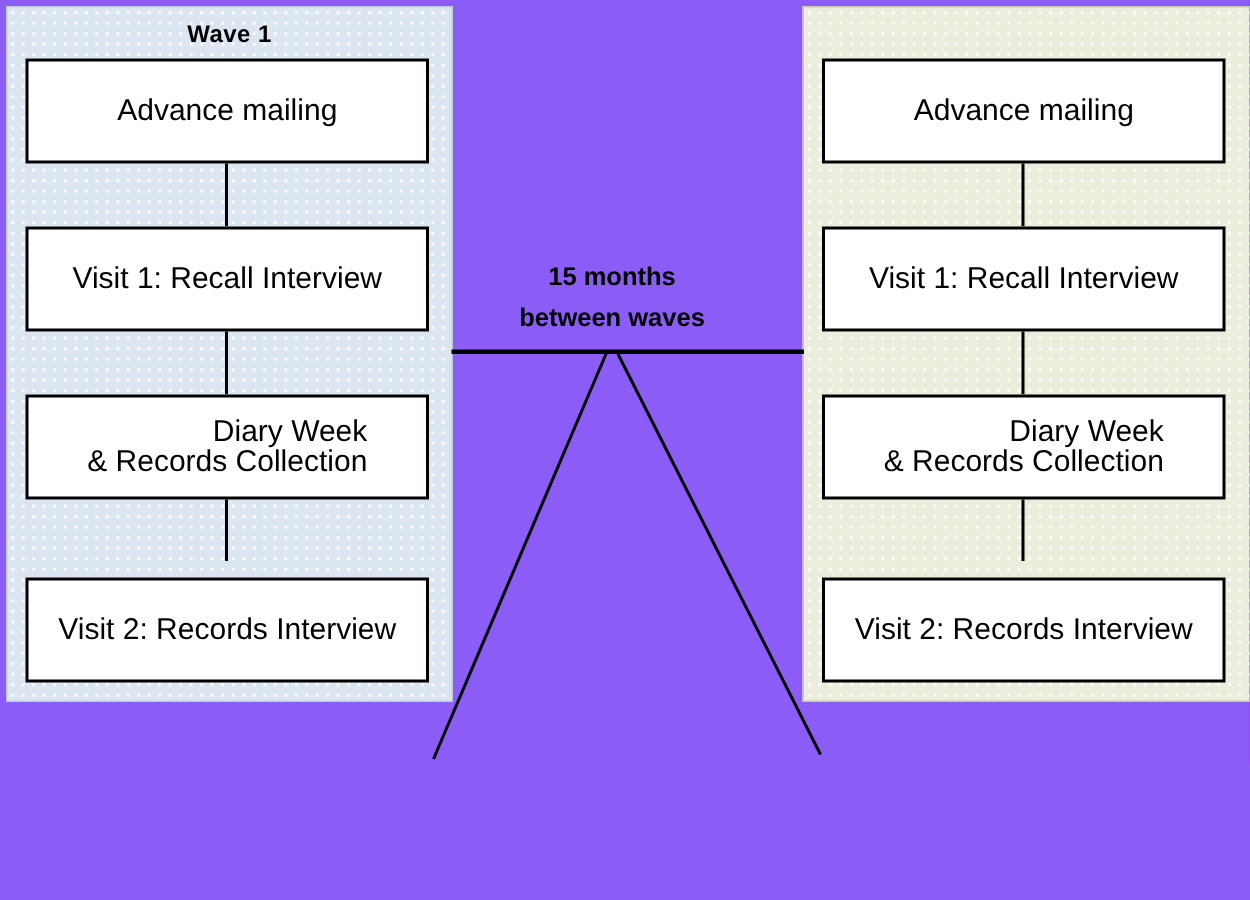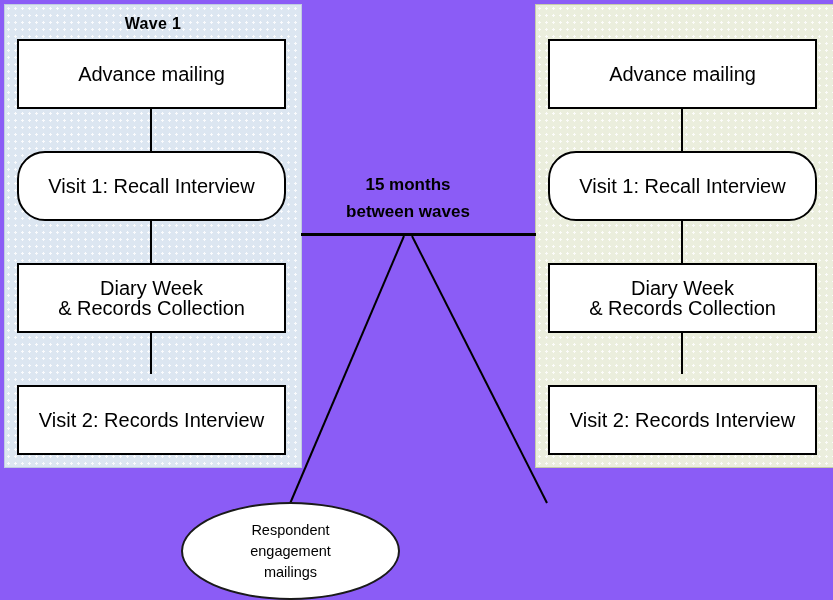--- a/index.html
+++ b/index.html
@@ -55,22 +55,22 @@
     border: 2px solid #000;
     display: flex;
     align-items: center;
     justify-content: center;
     text-align: center;
     font-size: 20px;
     line-height: 20px;
     white-space: pre-line;
   }
   .step-box.s0 { top: 34px; }
-  .step-box.s1 { top: 146px; border-radius: 28px; }
-  .step-box.s2 { top: 258px; }
+  .step-box.s1 { top: 146px; }
+  .step-box.s2 { top: 258px; text-align: right; }
   .step-box.s3 { top: 380px; }
   .connector {
     position: absolute;
     left: 145px;
     width: 2px;
     background: #000;
   }
   .connector.c0 { top: 104px; height: 42px; }
   .connector.c1 { top: 216px; height: 42px; }
   .connector.c2 { top: 328px; height: 41px; }
@@ -158,17 +158,14 @@
   <div id="months-label">15 months
 between waves</div>
 
   <div id="timeline-bar"></div>
 
   <svg id="callout-lines-svg" viewBox="0 0 833 600" xmlns="http://www.w3.org/2000/svg">
     <line x1="404" y1="236" x2="289" y2="506" stroke="#000000" stroke-width="2"></line>
     <line x1="412" y1="236" x2="547" y2="503" stroke="#000000" stroke-width="2"></line>
   </svg>
 
-  <div class="callout left">Respondent
-engagement
-mailings</div>
 
 </div>
 
 </body></html>

